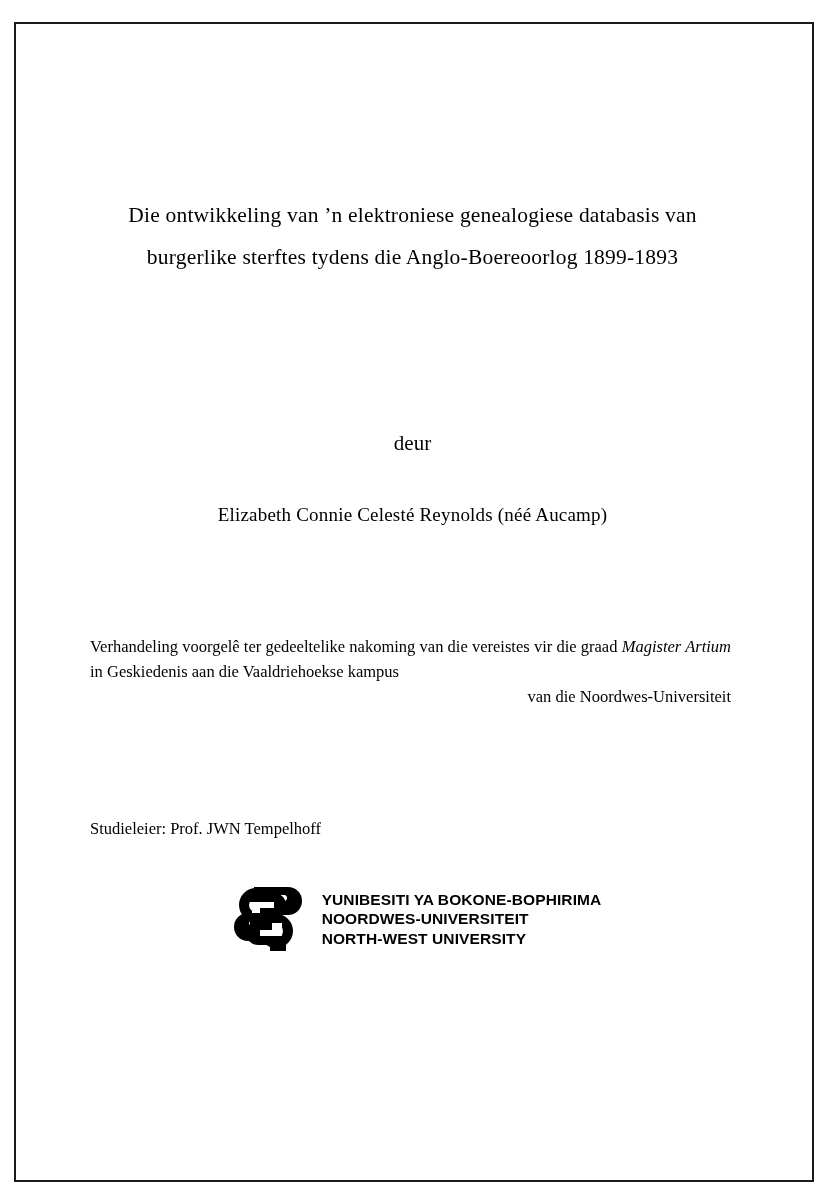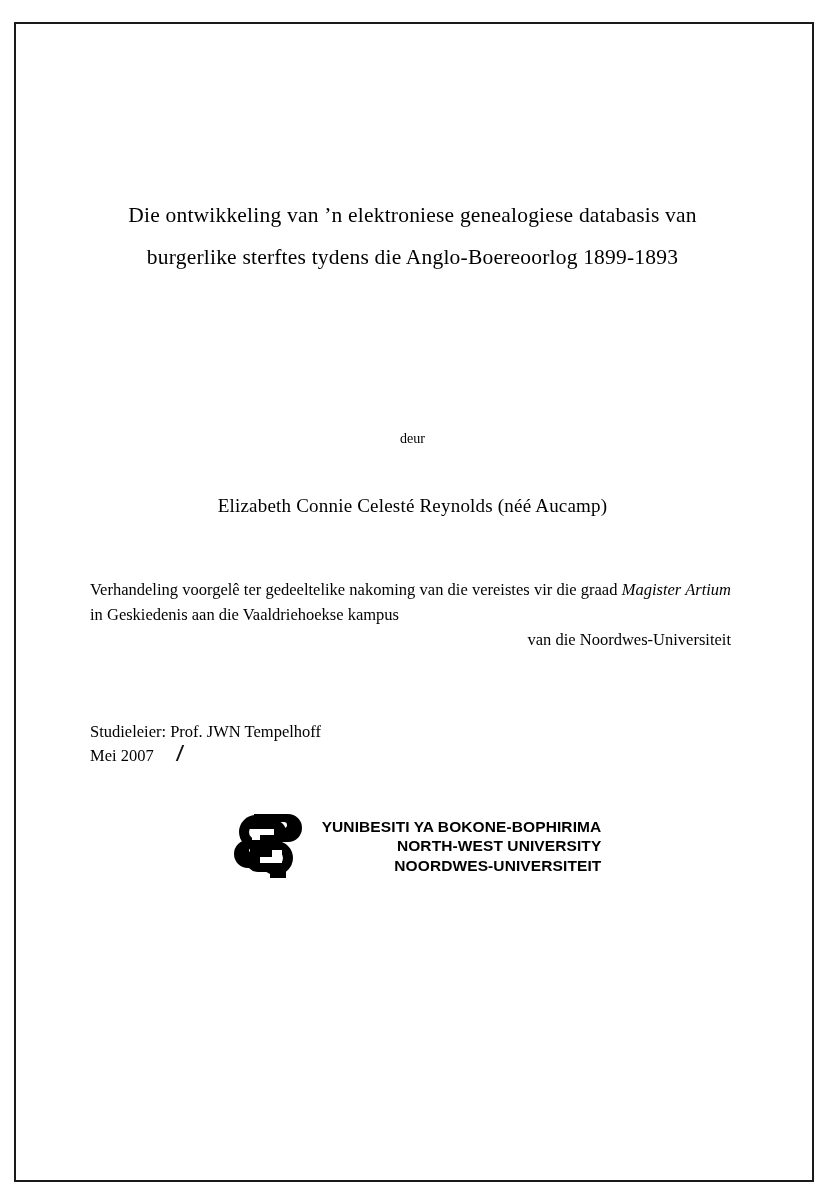--- a/index.html
+++ b/index.html
@@ -51,46 +51,46 @@
     letter-spacing: 0.2px;
   }
   .title-line {
     display: block;
     white-space: nowrap;
   }
 
   .deur {
     margin-top: 152px;
     text-align: center;
-    font-size: 14px;
+    font-size: 21px;
   }
 
   .author {
     margin-top: 48px;
     text-align: center;
     font-size: 19px;
     letter-spacing: 0.2px;
   }
 
   .submission {
-    margin-top: 60px;
+    margin-top: 108px;
     font-size: 16.5px;
     line-height: 1.52;
     text-align: justify;
     padding-right: 4px;
   }
   .submission .italic {
     font-style: italic;
   }
   .submission .nojustify {
     text-align: right;
   }
 
   .supervisor-block {
-    margin-top: 68px;
+    margin-top: 108px;
     font-size: 16.5px;
     line-height: 1.45;
   }
   .supervisor-line { display: block; }
   .date-line { display: block; position: relative; }
   .date-line .pen-mark {
     position: absolute;
     left: 76px;
     top: 1px;
     width: 13px;
@@ -113,21 +113,21 @@
     height: 72px;
     flex: none;
   }
   .logo-mark svg { display: block; }
   .logo-text {
     font-family: "Liberation Sans", sans-serif;
     font-size: 15.5px;
     font-weight: bold;
     line-height: 1.24;
     letter-spacing: 0.1px;
-    text-align: right;
+    text-align: left;
   }
   .logo-text span { display: block; white-space: nowrap; }
 </style>
 </head>
 <body>
 
 <div class="page">
   <div class="page-frame"></div>
 
   <div class="content">
@@ -141,42 +141,38 @@
 
     <div class="author">Elizabeth Connie Celesté Reynolds (néé Aucamp)</div>
 
     <div class="submission">
       <span>Verhandeling voorgelê ter gedeeltelike nakoming van die vereistes vir die graad </span><span class="italic">Magister Artium</span><span> in Geskiedenis aan die Vaaldriehoekse kampus</span>
       <div class="nojustify">van die Noordwes-Universiteit</div>
     </div>
 
     <div class="supervisor-block">
       <span class="supervisor-line">Studieleier: Prof. JWN Tempelhoff</span>
-      <span class="date-line">
-        <span>Mei 2007</span>
-        <span class="pen-mark"></span>
-      </span>
     </div>
 
     <div class="logo-row">
       <div class="logo-mark">
         <svg width="88" height="72" viewBox="0 0 88 72" xmlns="http://www.w3.org/2000/svg">
           <path d="M30 4 h34 a14 14 0 0 1 0 28 h-22 v10 h-16 v-24 h34 a3 3 0 0 0 0 -6 h-30 z" fill="#000000"></path>
           <path d="M58 30 h-34 a14 14 0 0 0 0 28 h22 v10 h16 v-24 h-34 a3 3 0 0 1 0 -6 h30 z" fill="#000000" transform="translate(0,0)"></path>
           <ellipse cx="32" cy="22" rx="17" ry="17" fill="#000000"></ellipse>
           <ellipse cx="32" cy="22" rx="7" ry="7" fill="#ffffff"></ellipse>
           <ellipse cx="52" cy="48" rx="17" ry="17" fill="#000000"></ellipse>
           <ellipse cx="52" cy="48" rx="7" ry="7" fill="#ffffff"></ellipse>
           <rect x="28" y="14" width="22" height="16" fill="#ffffff"></rect>
           <rect x="36" y="40" width="22" height="16" fill="#ffffff"></rect>
           <path d="M24 10 h26 a12 12 0 0 1 0 24 h-14 v-9 h14 a3 3 0 0 0 0 -6 h-26 z" fill="#000000"></path>
           <path d="M60 62 h-26 a12 12 0 0 1 0 -24 h14 v9 h-14 a3 3 0 0 0 0 6 h26 z" fill="#000000"></path>
         </svg>
       </div>
       <div class="logo-text">
         <span>YUNIBESITI YA BOKONE-BOPHIRIMA</span>
+        <span>NOORDWES-UNIVERSITEIT</span>
         <span>NORTH-WEST UNIVERSITY</span>
-        <span>NOORDWES-UNIVERSITEIT</span>
       </div>
     </div>
 
   </div>
 </div>
 
 </body></html>

